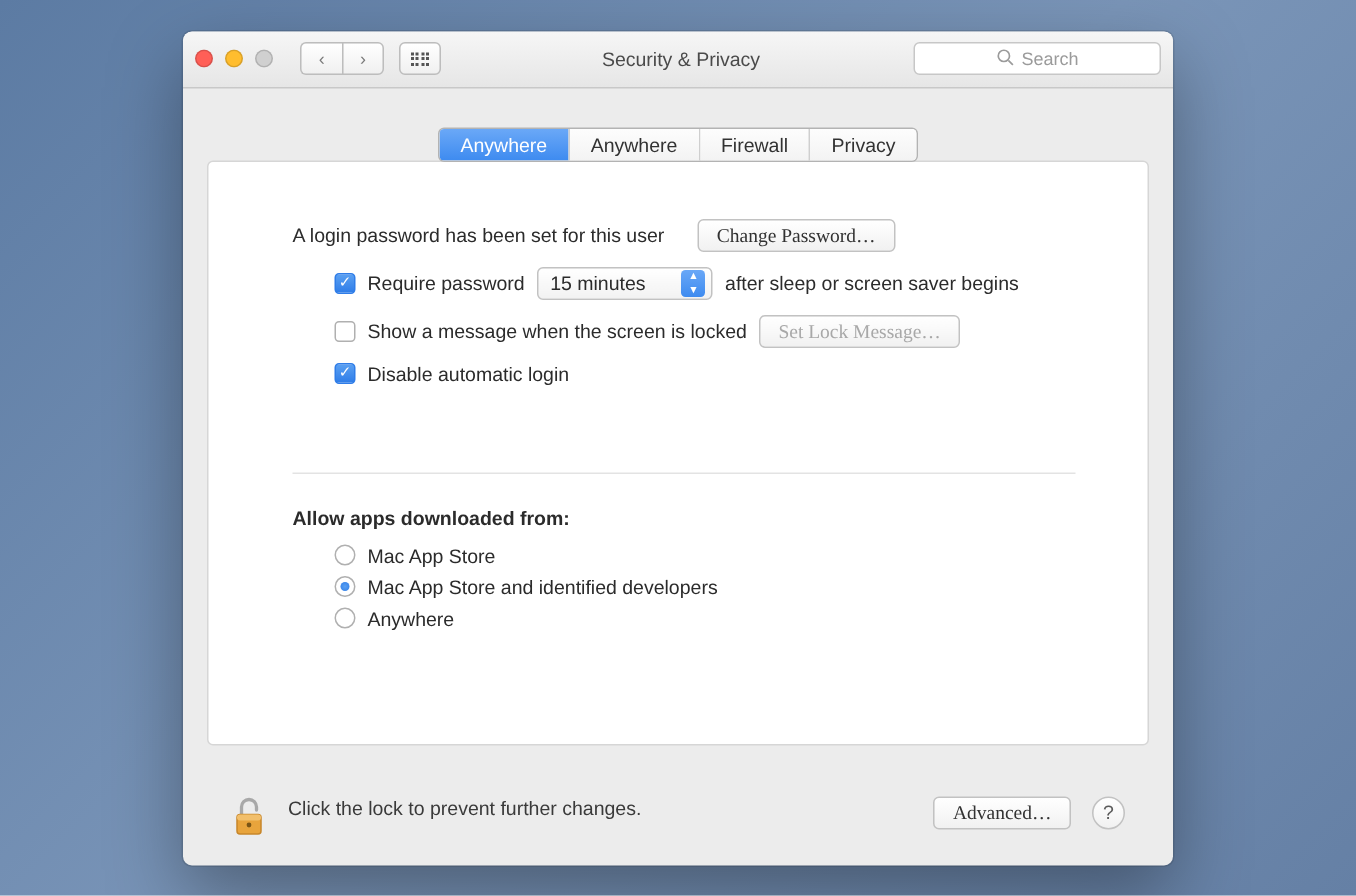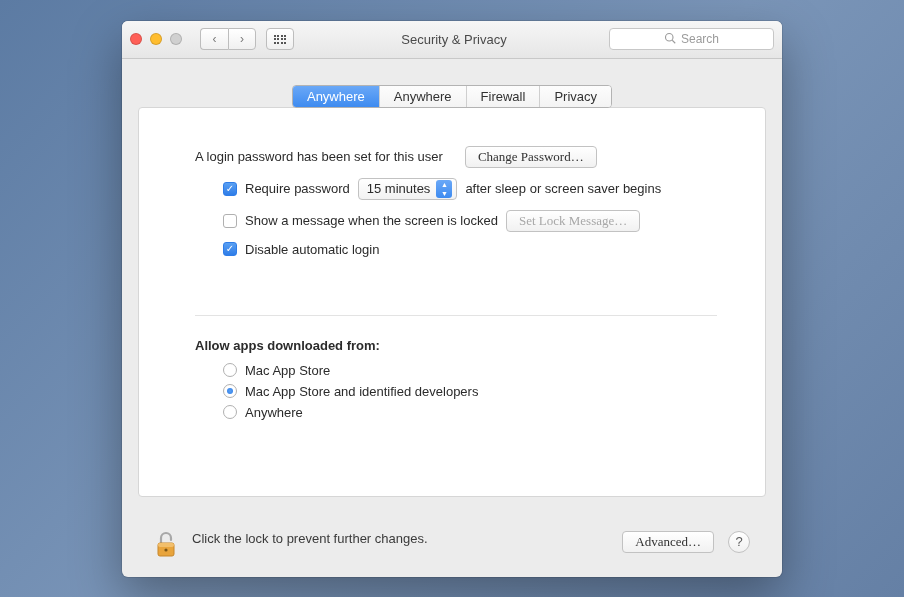--- a/index.html
+++ b/index.html
@@ -164,21 +164,21 @@
       background: linear-gradient(#5aa0f2,#2f7de8);
       border-color:#2f7de8;
       color:#fff;
     }
     .select {
       background: linear-gradient(#ffffff,#f2f2f2);
       border: 1px solid #c2c2c2;
       border-radius: 4px;
       padding: 1px 4px 1px 8px;
       font-size: 13px;
-      display:flex; align-items:center; gap:6px;
+      display:flex; align-items:center; gap:24px;
       white-space: nowrap;
     }
     .stepper {
       width:16px; height:18px;
       background: linear-gradient(#6aa8f7,#3e8bf0);
       border-radius: 3px;
       display:flex; flex-direction:column;
       color:#fff;
       font-size:7px;
       align-items:center;

